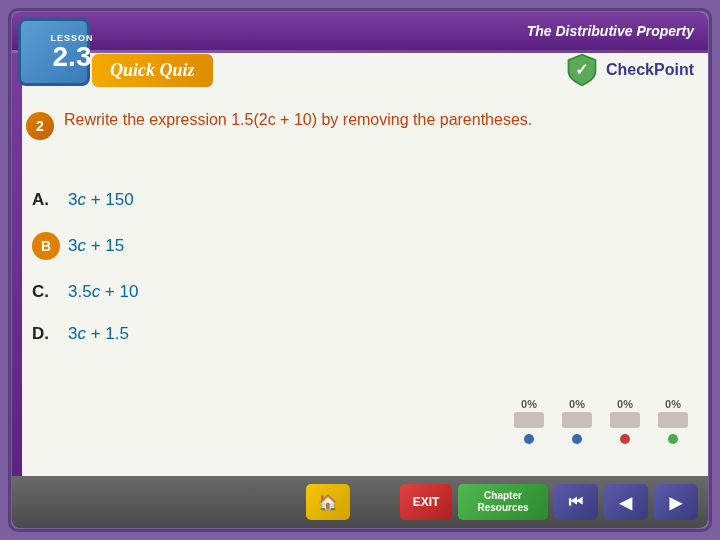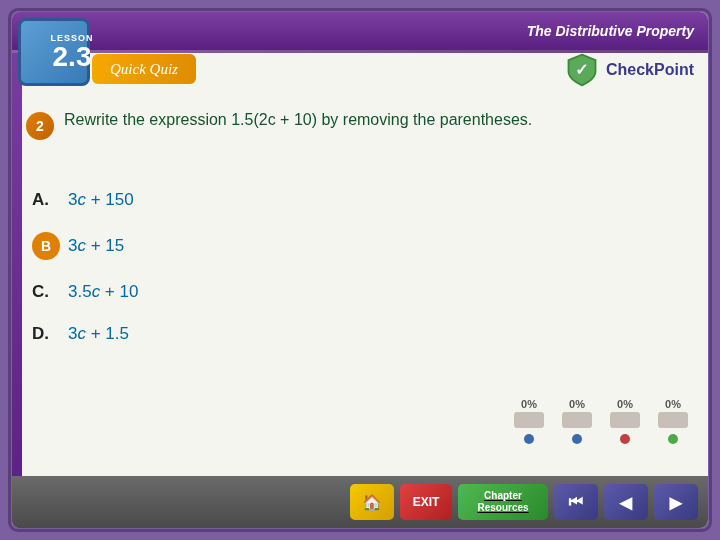--- a/index.html
+++ b/index.html
@@ -95,22 +95,22 @@
       top: 42px;
       left: 80px;
       background: linear-gradient(to right, #f5a800, #e08c00);
       border-radius: 6px;
       padding: 6px 18px;
       z-index: 5;
     }
 
     .quiz-banner-text {
       color: white;
-      font-size: 15px;
-      font-weight: normal;
+      font-size: 18px;
+      font-weight: bold;
       font-style: italic;
       font-family: Georgia, serif;
     }
 
     
     .checkpoint-area {
       position: absolute;
       top: 40px;
       right: 14px;
       display: flex;
@@ -151,21 +151,21 @@
       font-size: 14px;
       z-index: 5;
     }
 
     .question-text {
       position: absolute;
       top: 96px;
       left: 52px;
       right: 20px;
       font-size: 16px;
-      color: #14532d;
+      color: #c2410c;
       line-height: 1.5;
     }
 
     
     .answers {
       position: absolute;
       top: 178px;
       left: 20px;
       right: 20px;
     }
@@ -282,25 +282,25 @@
       justify-content: center;
       cursor: pointer;
     }
 
     .btn-yellow {
       background: linear-gradient(135deg, #f5c800, #d4a000);
     }
 
     .btn-red {
       background: linear-gradient(135deg, #e04040, #b02020);
+      margin-left: 44px;
     }
 
     .btn-green {
       background: linear-gradient(135deg, #50b850, #2a8a2a);
-      text-decoration: underline;
     }
 
     .btn-nav {
       background: linear-gradient(135deg, #5a5aaa, #3a3a80);
     }
 
     .btn-icon {
       color: white;
       font-size: 16px;
       font-weight: bold;

